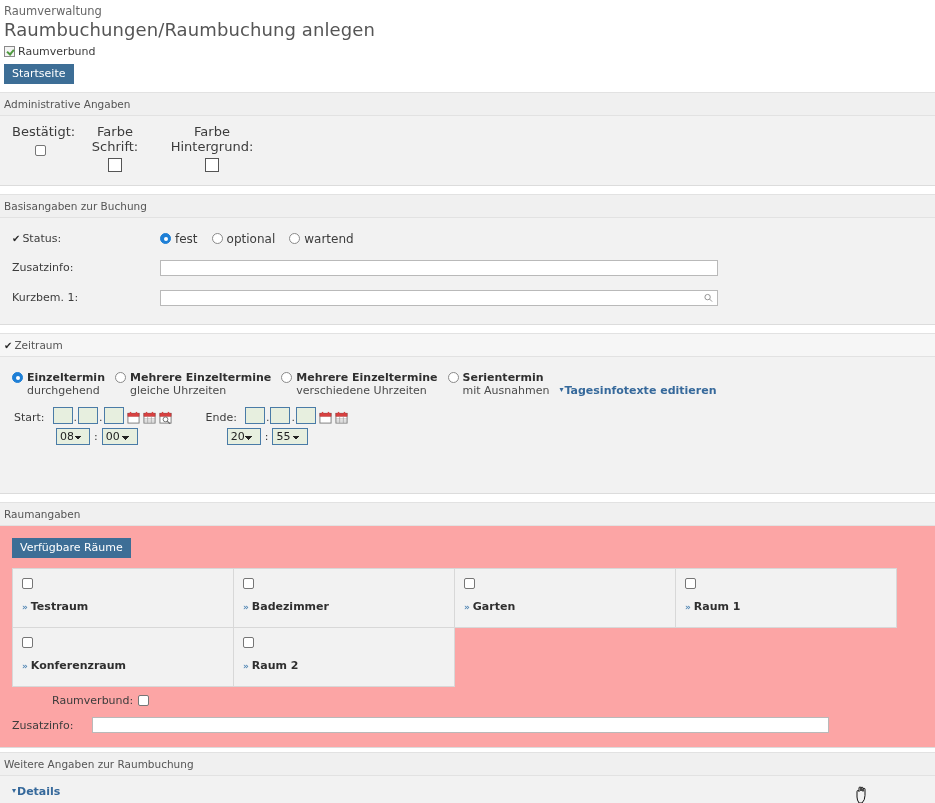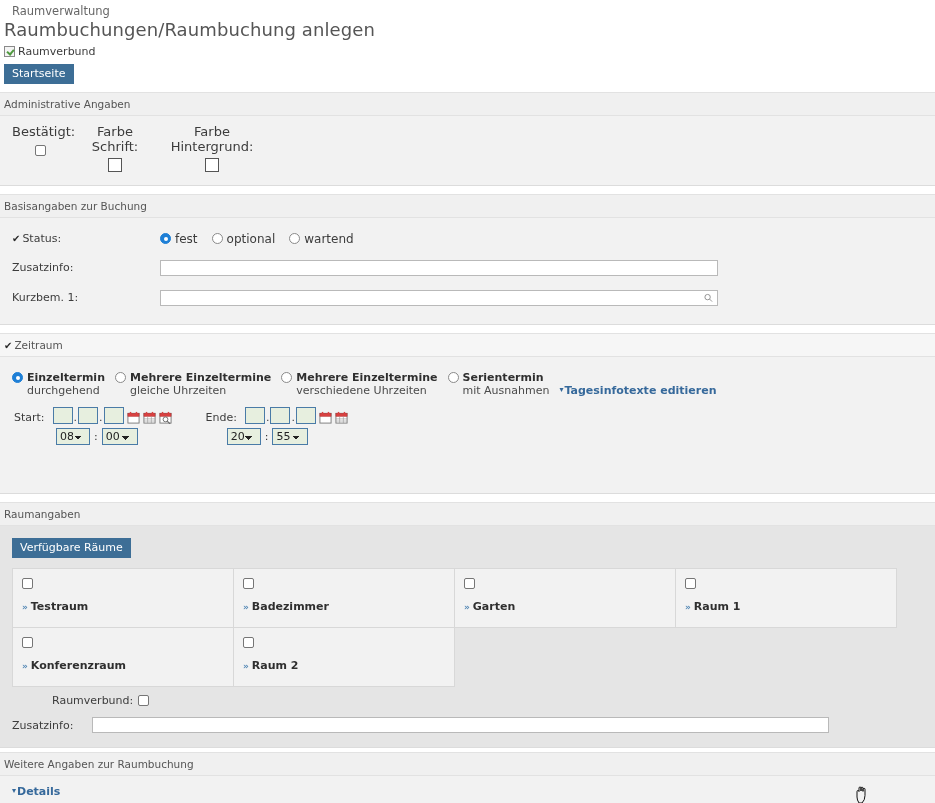--- a/index.html
+++ b/index.html
@@ -7,21 +7,21 @@
     width: 935px; height: 803px;
     background: #ffffff;
     font-family: "DejaVu Sans", "Liberation Sans", sans-serif;
     font-size: 11px;
     color: #333333;
     overflow: hidden;
   }
   .page { position: relative; width: 935px; height: 803px; }
 
   
-  .breadcrumb { padding: 4px 0 0 12px; font-size: 11.5px; color: #666; }
+  .breadcrumb { padding: 4px 0 0 4px; font-size: 11.5px; color: #666; }
   .page-title { padding: 1px 0 0 4px; font-size: 18px; color: #555; font-weight: normal; letter-spacing: .1px; }
 
   .pflicht-row { display: flex; align-items: center; gap: 3px; padding: 5px 0 0 4px; }
   .pflicht-icon {
     width: 11px; height: 11px; border: 1px solid #8a8a8a; background: #f4f4f4;
     position: relative; display: inline-block; box-sizing: border-box;
   }
   .pflicht-icon::after {
     content: ""; position: absolute; left: 2px; top: 2px; width: 5px; height: 3px;
     border-left: 2px solid #4f9a3f; border-bottom: 2px solid #4f9a3f;
@@ -36,21 +36,21 @@
     line-height: 1; cursor: pointer; font-family: inherit;
   }
 
   
   .section-title {
     font-size: 10.5px; color: #555; background: #f0f0f0;
     padding: 5px 0 5px 4px; border-top: 1px solid #e2e2e2;
     border-bottom: 1px solid #e2e2e2; margin-top: 8px;
   }
   .panel { background: #f2f2f2; border-bottom: 1px solid #dcdcdc; padding: 8px 0 10px 0; }
-  .panel-light { background: #e5e5e5; }
+  .panel-light { background: #fca5a5; }
 
   
   .admin-row { display: flex; padding-left: 12px; }
   .admin-col { margin-right: 14px; }
   .admin-col .lbl { font-size: 13px; color: #3c3c3c; display: block; margin-bottom: 4px; text-align: center; }
   .admin-col .ctr { text-align: center; }
   .cb {
     width: 11px; height: 11px; border: 1px solid #767676; background: #fff;
     display: inline-block; box-sizing: border-box; border-radius: 2px; cursor: pointer;
     vertical-align: middle;

